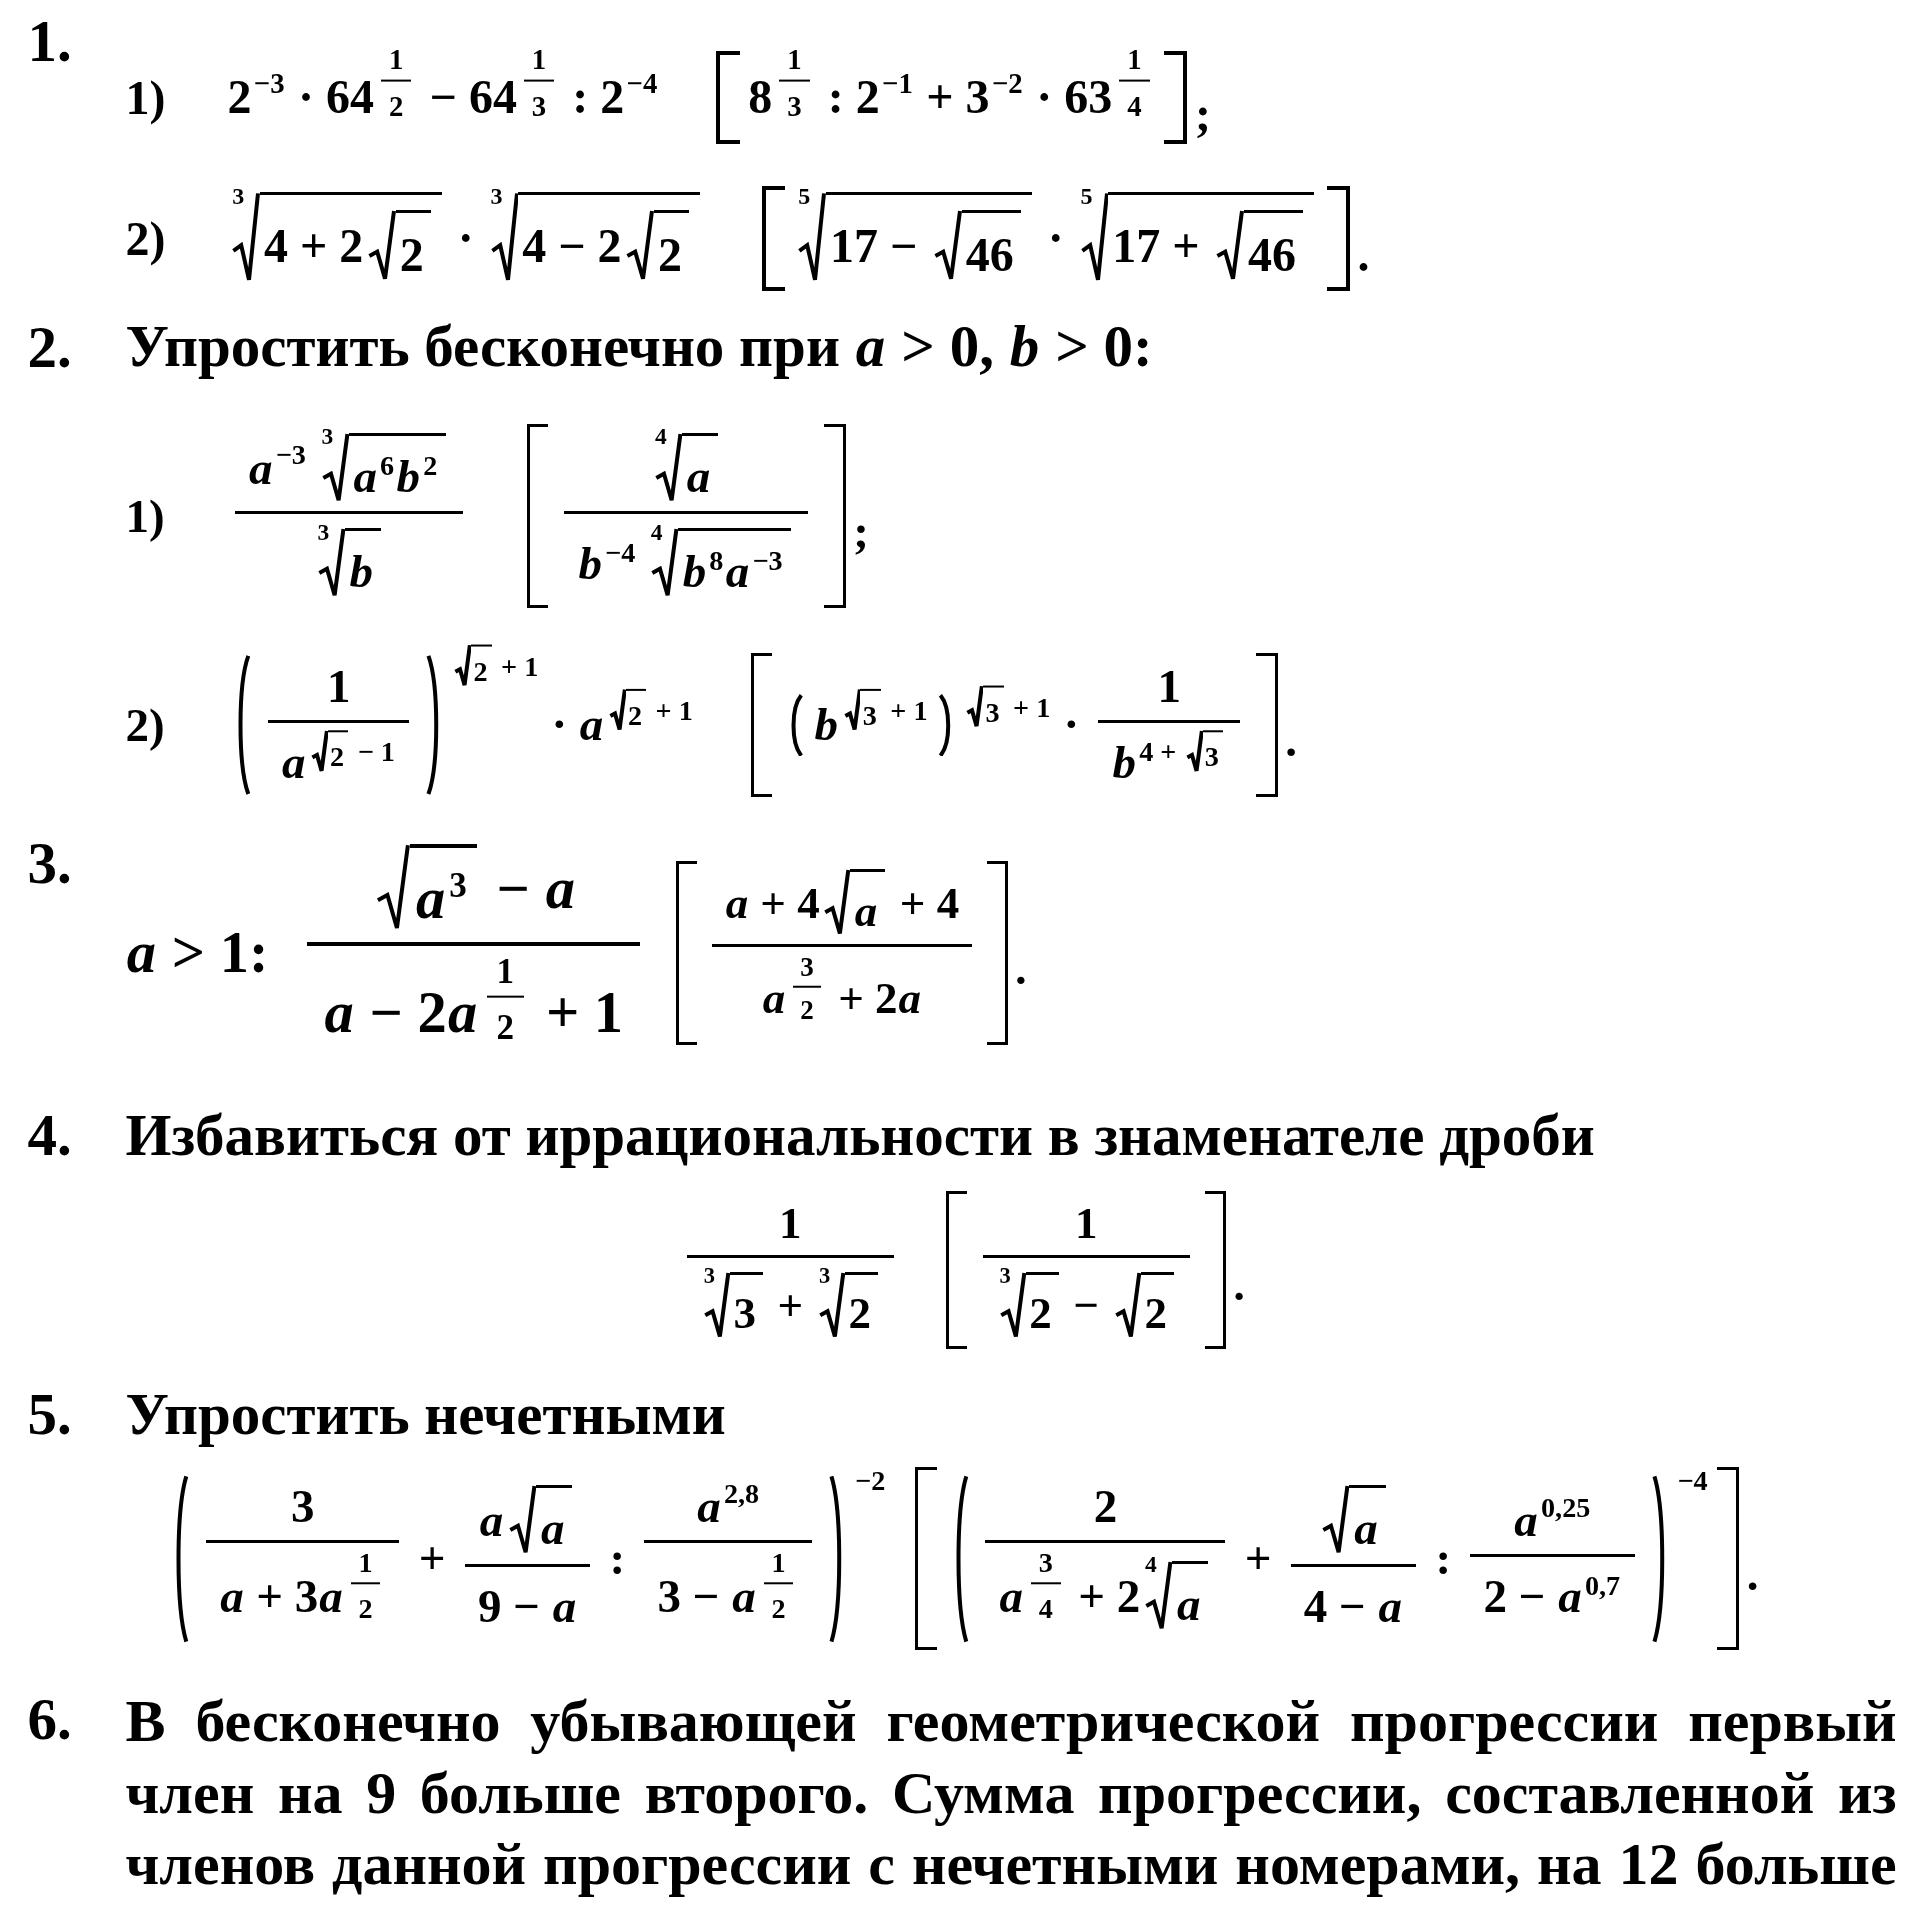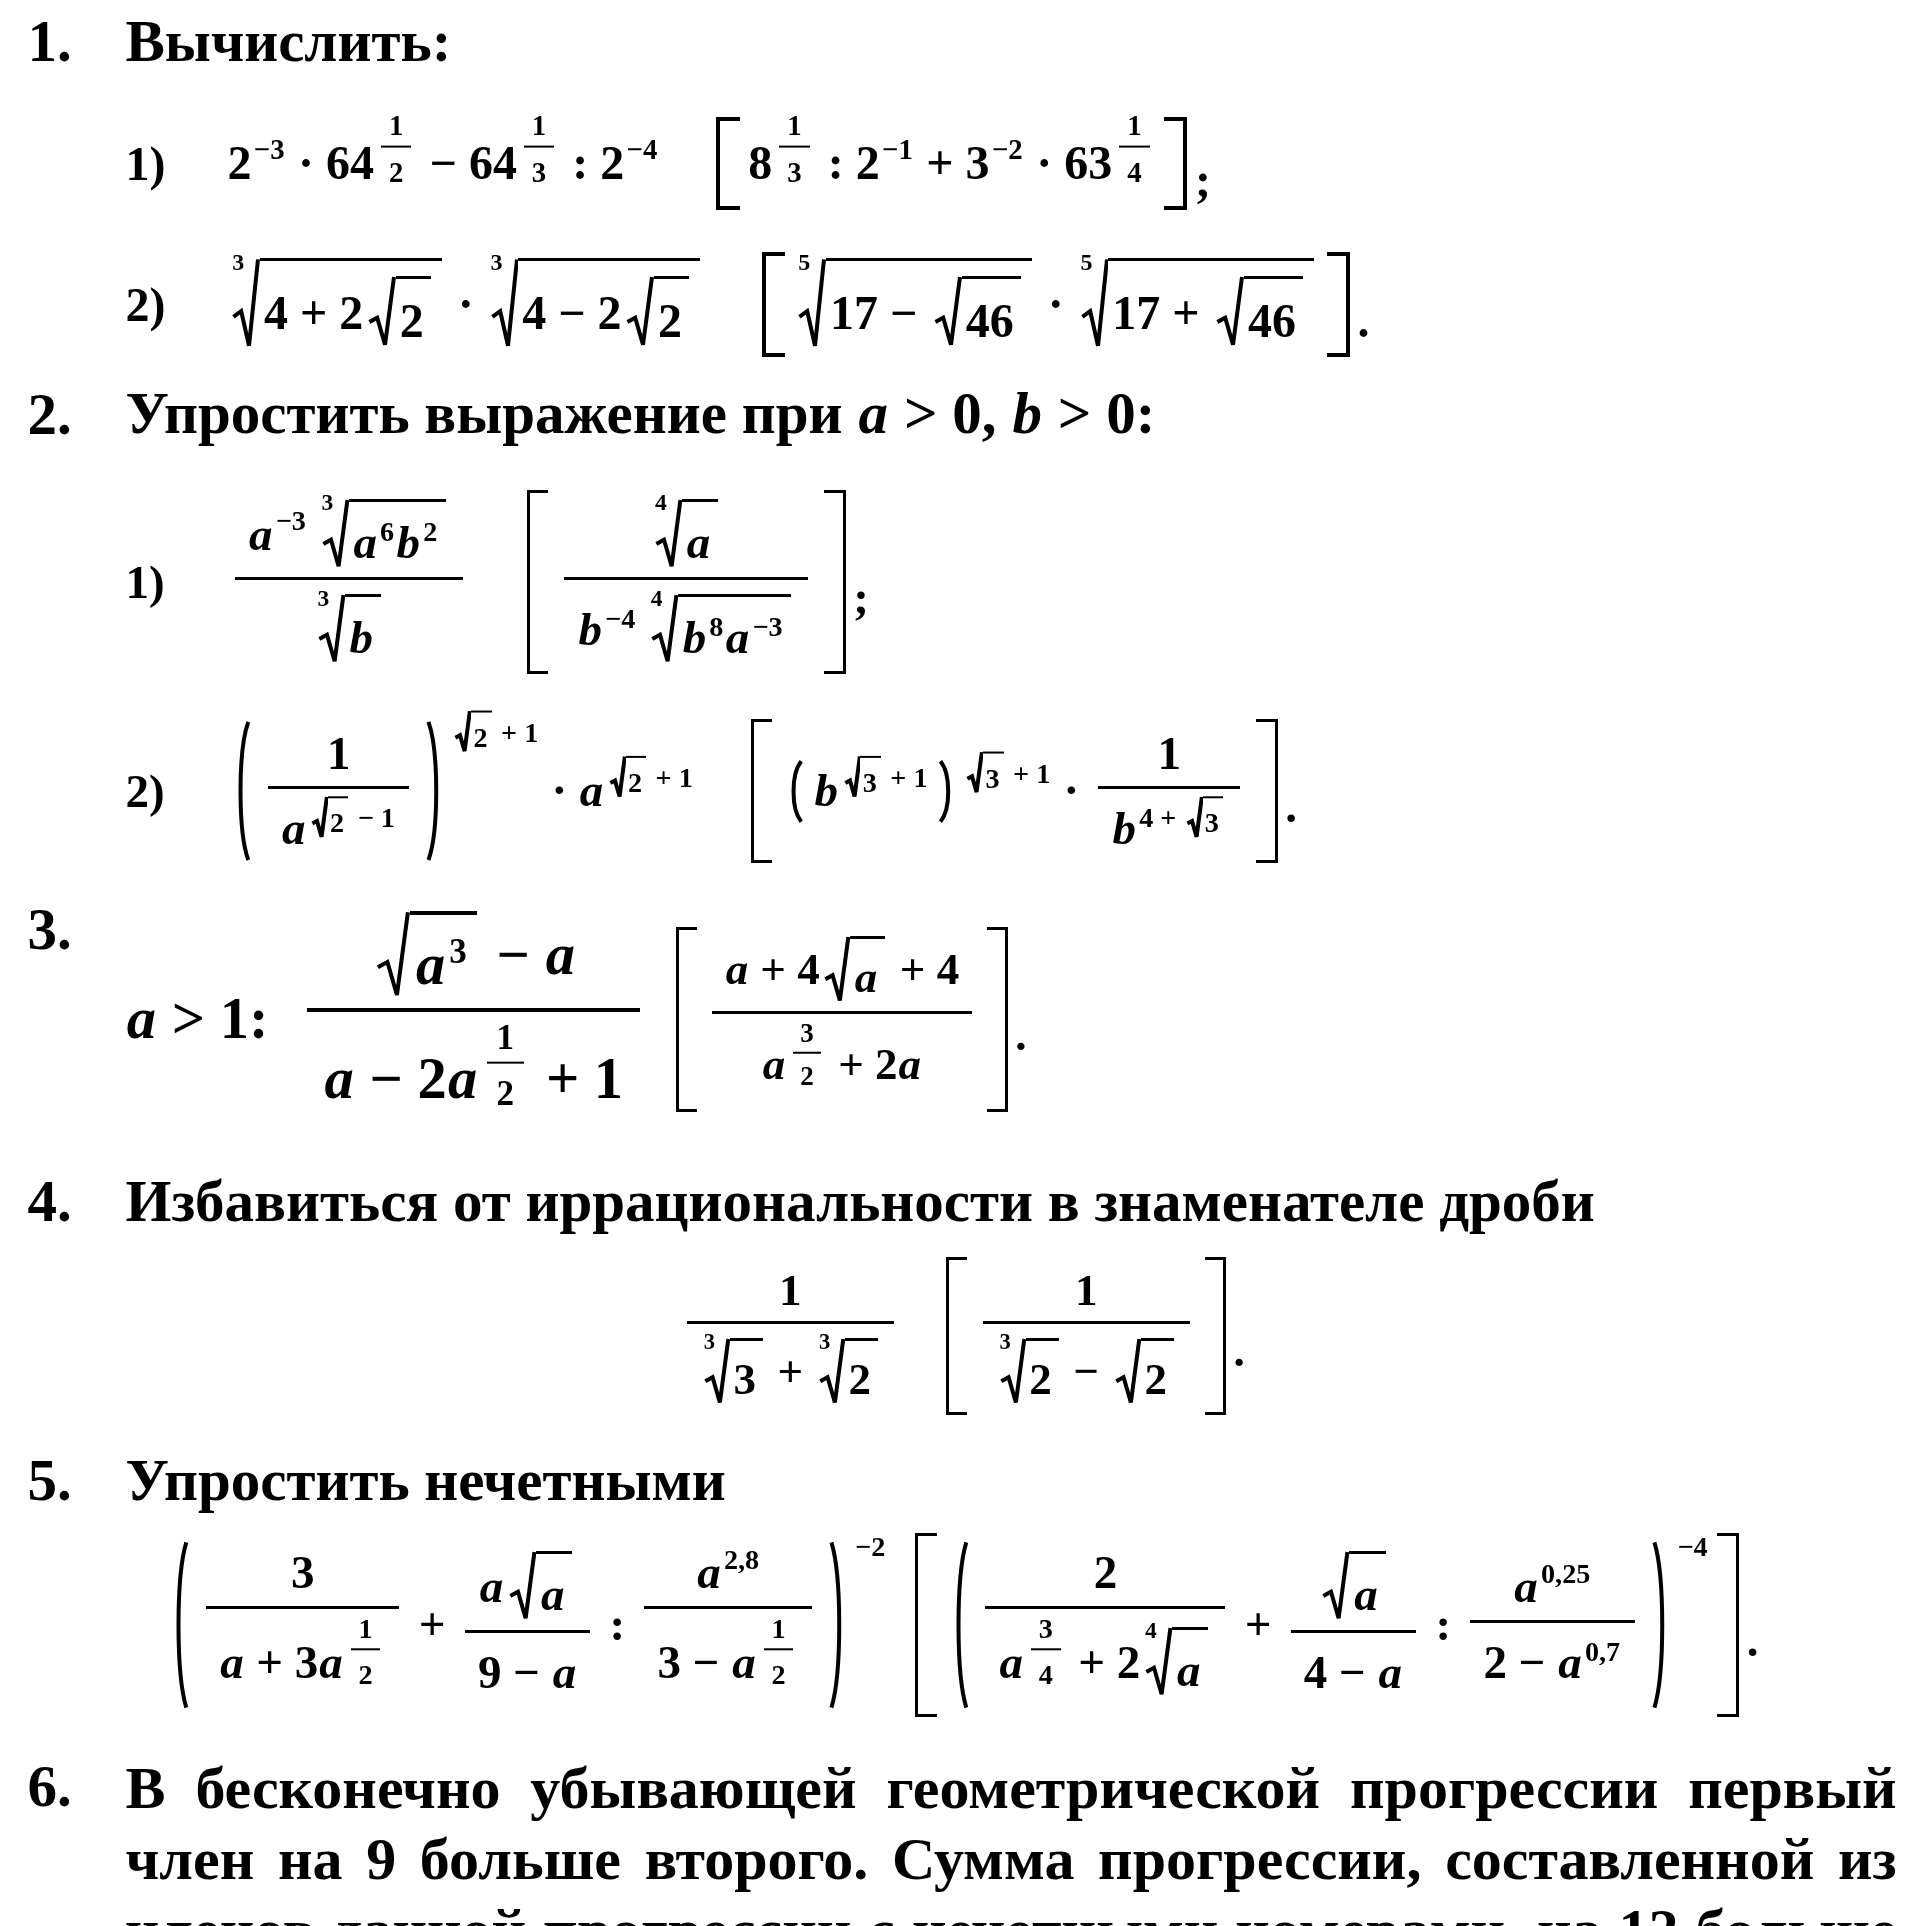--- a/index.html
+++ b/index.html
@@ -66,21 +66,20 @@
   .i3row > .mrow > :nth-child(-n+3){font-size:1.3em;}
 </style>
 </head>
 <body>
 
 <div class="page">
 
   <section class="item it1">
     <div class="inum">1.</div>
     <div class="ibody">
-      <div class="heading">Вычислить:</div>
       <div class="fline fs1 m-sub1">
         <span class="slabel">1)</span>
         <span class="math">
             <span class="mrow">
               <span class="mtext">2</span>
               <span class="msup">
                 <span class="mtext">−3</span>
               </span>
               <span class="mtext"> · </span>
               <span class="mtext">64</span>
@@ -269,21 +268,21 @@
           </span>
       </div>
     </div>
   </section>
 
   <section class="item it2">
     <div class="inum">2.</div>
     <div class="ibody">
       <div class="heading math">
           <span class="mrow">
-            <span class="mtext">Упростить выражение при </span>
+            <span class="mtext">Упростить бесконечно при </span>
             <span class="mvar">a</span>
             <span class="mtext"> &gt; 0, </span>
             <span class="mvar">b</span>
             <span class="mtext"> &gt; 0:</span>
           </span>
         </div>
       <div class="fline fs2">
         <span class="slabel">1)</span>
         <span class="math">
             <span class="mrow">

